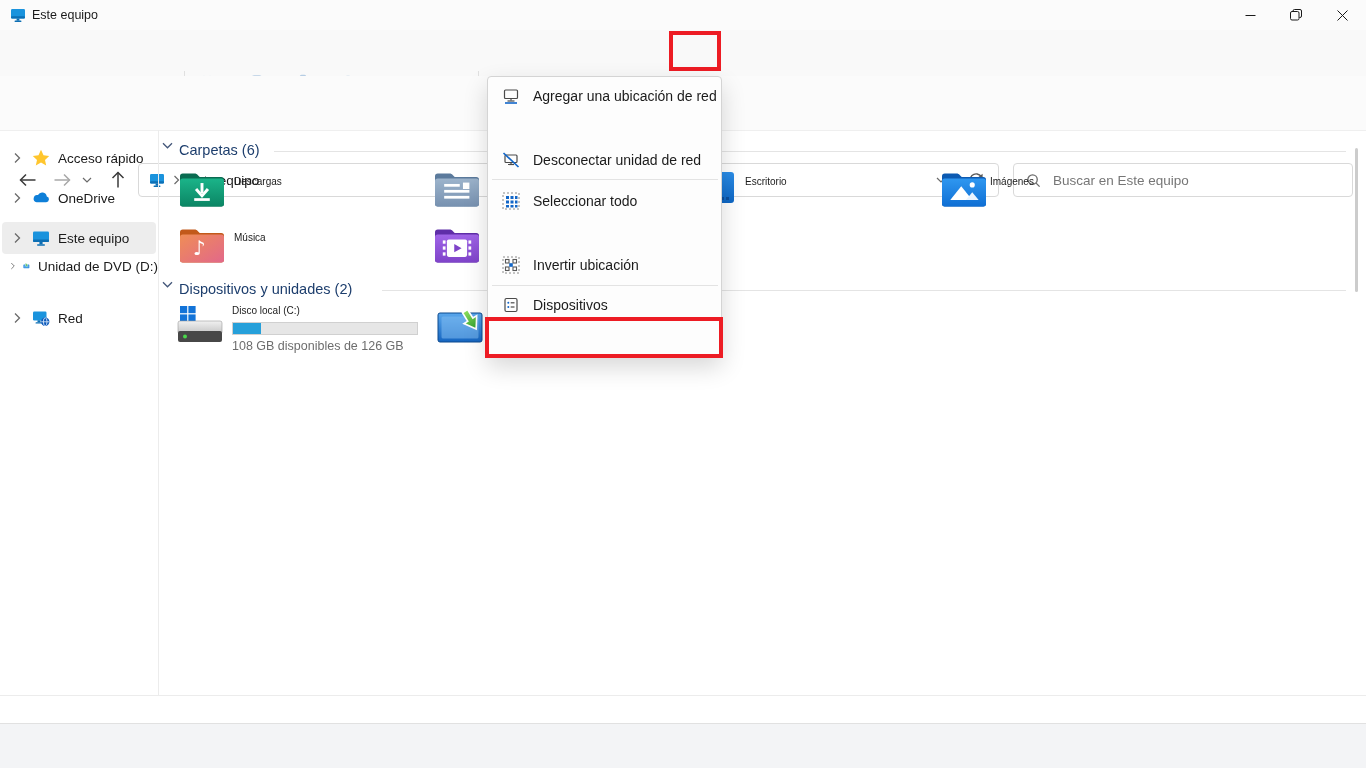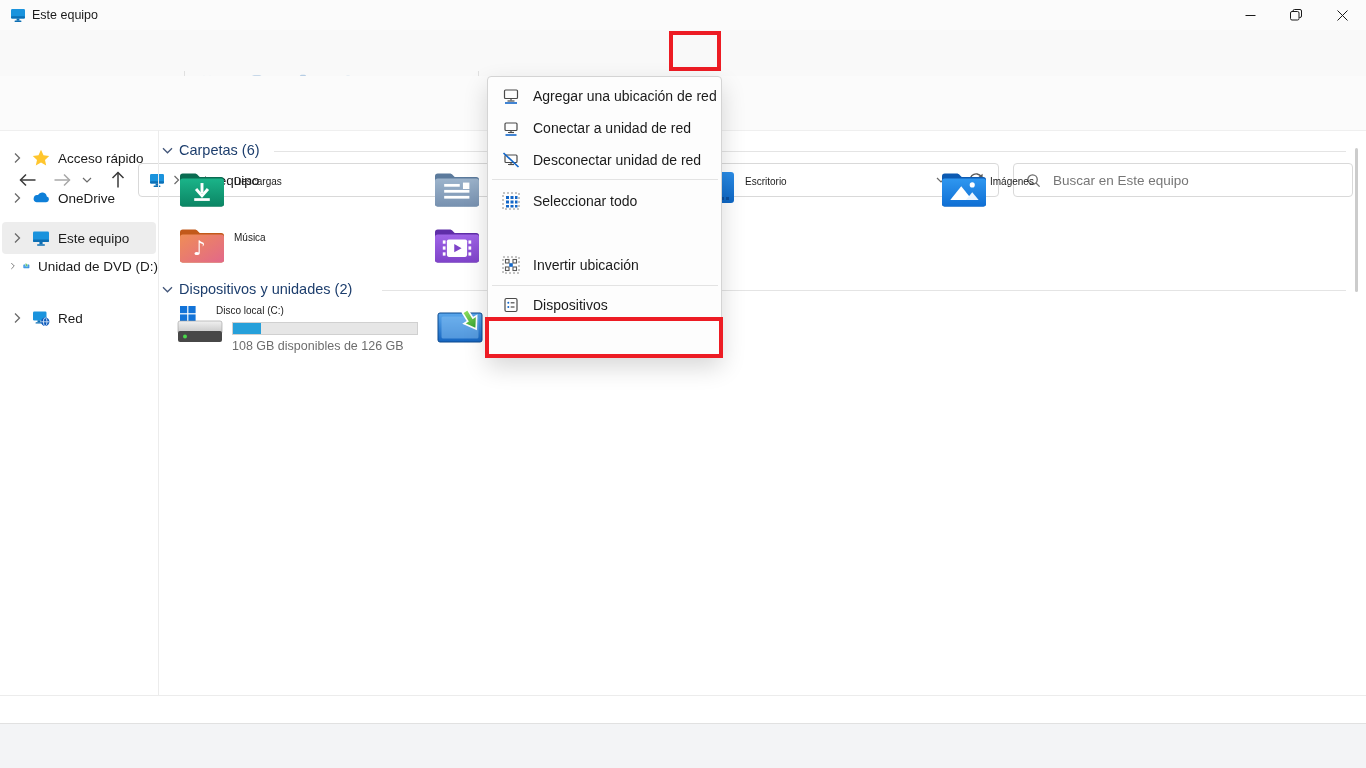--- a/index.html
+++ b/index.html
@@ -34,21 +34,21 @@
 
   
   .sidebar-item{left:0;width:158px;height:32px;display:flex;align-items:center;}
   .side-sel{left:2px;width:154px;height:32px;background:#ededed;border-radius:4px;}
   .side-chevron{margin-left:10px;width:14px;}
   .side-icon{margin-left:8px;width:18px;height:18px;}
   .side-label{margin-left:8px;font-size:13.5px;white-space:nowrap;}
   .vdivider{left:158px;top:130px;width:1px;height:565px;background:#ececec;}
 
   
-  .section-head{display:flex;align-items:center;gap:6px;}
+  .section-head{display:flex;align-items:flex-start;gap:6px;}
   .section-title{font-size:14.5px;color:#1d3e6d;}
   .section-line{height:1px;background:#e4e4e4;}
   .tile-label{font-size:10px;}
   .disk-detail{font-size:12.5px;color:#6d6d6d;}
   .disk-bar{width:186px;height:13px;background:#e6e6e6;border:1px solid #d0d0d0;box-sizing:border-box;}
   .disk-fill{height:100%;background:#26a0da;}
 
   
   .menu{left:487px;top:76px;width:235px;height:281px;background:#fdfdfd;border:1px solid #d4d4d4;
         border-radius:4px;box-shadow:0 10px 24px rgba(0,0,0,.16);box-sizing:border-box;}
@@ -446,21 +446,21 @@
         </defs>
       <rect x="4" y="0" width="7.2" height="7.2" fill="#1273d8"></rect>
       <rect x="12.4" y="0" width="7.2" height="7.2" fill="#1273d8"></rect>
       <rect x="4" y="8.4" width="7.2" height="7.2" fill="#1273d8"></rect>
       <rect x="12.4" y="8.4" width="7.2" height="7.2" fill="#1273d8"></rect>
       <rect x="2" y="15" width="44" height="13" rx="2" fill="url(#gHdd)" stroke="#9c9c9c" stroke-width="0.6"></rect>
       <rect x="2" y="25" width="44" height="11" rx="2" fill="#474747"></rect>
       <circle cx="9" cy="30.5" r="2" fill="#49d84a"></circle>
     </svg>
   </div>
-  <div class="abs tile-label" style="left:216px;top:305px">Disco local (C:)</div>
+  <div class="abs tile-label" style="left:232px;top:305px">Disco local (C:)</div>
   <div class="abs disk-bar" style="left:232px;top:322px">
     <div class="disk-fill" style="width: 15%;"></div>
   </div>
   <div class="abs disk-detail" style="left:232px;top:339px">108 GB disponibles de 126 GB</div>
 
   <div class="abs" style="left:437px;top:306px">
     <svg width="46" height="42" viewBox="0 0 46 42">
       <defs>
         <linearGradient id="gDvd" x1="0" y1="0" x2="0" y2="1">
             <stop offset="0" stop-color="#5aa7ec"></stop>
@@ -481,29 +481,20 @@
 
   <div class="abs menu">
     <div class="abs menu-item" style="top:3px">
       <svg class="mi-icon" viewBox="0 0 18 18">
         <rect x="2.5" y="3" width="13" height="8.5" rx="1" fill="none" stroke="#4a4a4a" stroke-width="1.2"></rect>
         <line x1="9" y1="11.5" x2="9" y2="13.5" stroke="#4a4a4a" stroke-width="1.2"></line>
         <line x1="5.5" y1="14" x2="12.5" y2="14" stroke="#4a4a4a" stroke-width="1.2"></line>
         <line x1="3" y1="16" x2="15" y2="16" stroke="#1266c8" stroke-width="1.6"></line>
       </svg>
       <span class="mi-label">Agregar una ubicación de red</span>
-    </div>
-    <div class="abs menu-item" style="top:35px">
-      <svg class="mi-icon" viewBox="0 0 18 18">
-        <rect x="3" y="4" width="12" height="7.5" rx="1" fill="none" stroke="#4a4a4a" stroke-width="1.2"></rect>
-        <line x1="9" y1="11.5" x2="9" y2="13" stroke="#4a4a4a" stroke-width="1.2"></line>
-        <line x1="6" y1="13.5" x2="12" y2="13.5" stroke="#4a4a4a" stroke-width="1.2"></line>
-        <path d="M3.5 16 h11" stroke="#1266c8" stroke-width="1.6"></path>
-      </svg>
-      <span class="mi-label">Conectar a unidad de red</span>
     </div>
     <div class="abs menu-item" style="top:67px">
       <svg class="mi-icon" viewBox="0 0 18 18">
         <rect x="3" y="4" width="12" height="7.5" rx="1" fill="none" stroke="#4a4a4a" stroke-width="1.2"></rect>
         <line x1="9" y1="11.5" x2="9" y2="13" stroke="#4a4a4a" stroke-width="1.2"></line>
         <line x1="6" y1="13.5" x2="12" y2="13.5" stroke="#4a4a4a" stroke-width="1.2"></line>
         <line x1="1.5" y1="2" x2="16.5" y2="16" stroke="#1266c8" stroke-width="1.7"></line>
       </svg>
       <span class="mi-label">Desconectar unidad de red</span>
     </div>

